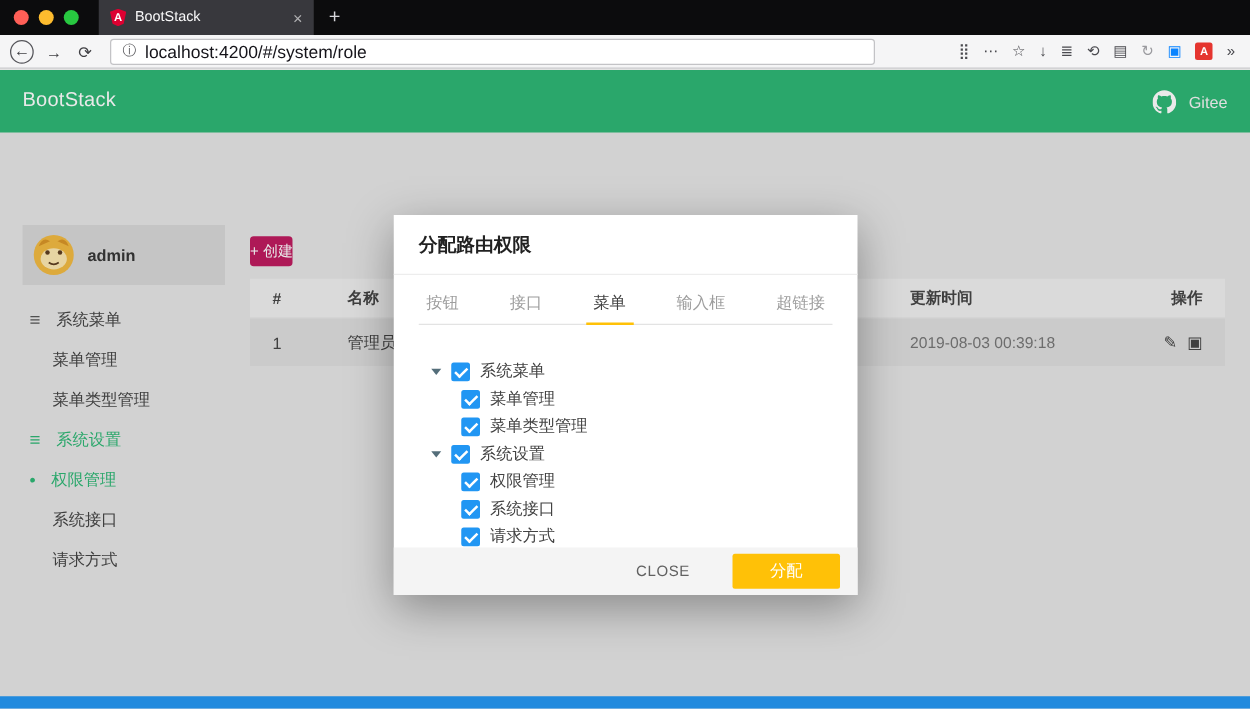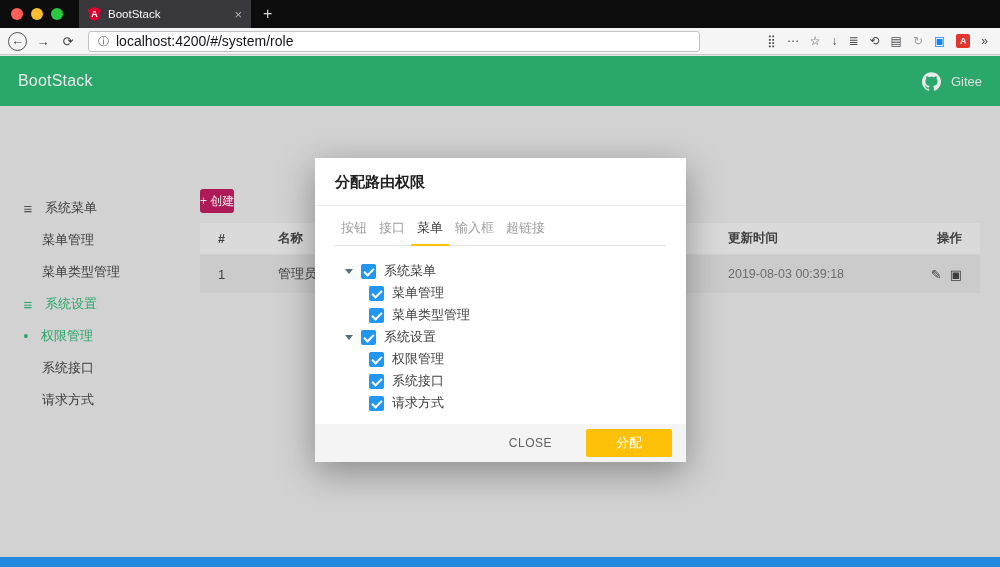--- a/index.html
+++ b/index.html
@@ -59,23 +59,23 @@
   .col-ops{text-align:right}
   .updated{color:#757575;font-size:12.5px}
   .op-icons{display:flex;gap:8px;justify-content:flex-end}
   .op-icon{font-size:13px;color:#424242}
 
   
   .footer-bar{position:absolute;left:0;right:0;bottom:0;height:10px;background:#2196f3}
 
   
   .backdrop{position:absolute;inset:0;background:rgba(40,40,40,.10);z-index:5}
-  .modal{position:absolute;left:315px;top:102px;width:371px;height:304px;background:#fff;box-shadow:0 10px 34px rgba(0,0,0,.35);z-index:10}
+  .modal{position:absolute;left:315px;top:116px;width:371px;height:304px;background:#fff;box-shadow:0 10px 34px rgba(0,0,0,.35);z-index:10}
   .modal-title{padding:15px 20px 13px;font-size:15px;font-weight:bold;color:#212121;border-bottom:1px solid #ededed}
-  .modal-tabs{margin:4px 20px 2px;display:flex;border-bottom:1px solid #e3e3e3}
+  .modal-tabs{margin:4px 20px 14px;display:flex;justify-content:space-between;border-bottom:1px solid #e3e3e3}
   .mtab{padding:9px 6px 7px;font-size:13px;color:#9e9e9e;border-bottom:2px solid transparent;margin-bottom:-1px}
   .mtab.active{color:#424242;border-bottom-color:#ffc107}
   .tree{padding:12px 30px 0}
   .tree-row{height:22px;display:flex;align-items:center;gap:8px}
   .tree-row.child{margin-left:24px}
   .caret{width:0;height:0;border-left:4px solid transparent;border-right:4px solid transparent;border-top:5px solid #546e7a;flex:none}
   .cb{width:15px;height:15px;background:#2196f3;border-radius:2px;position:relative;flex:none}
   .cb::after{content:"";position:absolute;left:5px;top:2px;width:4px;height:8px;border:solid #fff;border-width:0 2px 2px 0;transform:rotate(45deg)}
   .tree-label{font-size:13px;color:#424242}
   .modal-footer{position:absolute;left:0;right:0;bottom:0;height:38px;background:#f4f4f4;display:flex;align-items:center;justify-content:flex-end;gap:34px;padding:0 14px}
@@ -128,20 +128,32 @@
     <span class="brand">BootStack</span>
     <div class="header-right">
       <svg width="19" height="19" viewBox="0 0 24 24">
         <path fill="#ffffff" d="M12 .297c-6.63 0-12 5.373-12 12 0 5.303 3.438 9.8 8.205 11.385.6.113.82-.258.82-.577 0-.285-.01-1.04-.015-2.04-3.338.724-4.042-1.61-4.042-1.61C4.422 18.07 3.633 17.7 3.633 17.7c-1.087-.744.084-.729.084-.729 1.205.084 1.838 1.236 1.838 1.236 1.07 1.835 2.809 1.305 3.495.998.108-.776.417-1.305.76-1.605-2.665-.3-5.466-1.332-5.466-5.93 0-1.31.465-2.38 1.235-3.22-.135-.303-.54-1.523.105-3.176 0 0 1.005-.322 3.3 1.23.96-.267 1.98-.399 3-.405 1.02.006 2.04.138 3 .405 2.28-1.552 3.285-1.23 3.285-1.23.645 1.653.24 2.873.12 3.176.765.84 1.23 1.91 1.23 3.22 0 4.61-2.805 5.625-5.475 5.92.42.36.81 1.096.81 2.22 0 1.606-.015 2.896-.015 3.286 0 .315.21.69.825.57C20.565 22.092 24 17.592 24 12.297c0-6.627-5.373-12-12-12"></path>
       </svg>
       <span class="gitee">Gitee</span>
     </div>
   </div>
 
   <div class="sidebar">
+    <div class="user-card">
+      <svg width="34" height="34" viewBox="0 0 34 34">
+        <circle cx="17" cy="17" r="16" fill="#f2b93f"></circle>
+        <path d="M5 10 Q8 2 14 6" fill="#d89324"></path>
+        <path d="M29 10 Q26 2 20 6" fill="#d89324"></path>
+        <ellipse cx="17" cy="20" rx="10.5" ry="8.5" fill="#fde8b0"></ellipse>
+        <circle cx="12" cy="15" r="1.8" fill="#5b3a1e"></circle>
+        <circle cx="22" cy="15" r="1.8" fill="#5b3a1e"></circle>
+        <path d="M13 23 Q17 26 21 23" stroke="#5b3a1e" stroke-width="1.3" fill="none"></path>
+      </svg>
+      <span class="username">admin</span>
+    </div>
     <div class="menu">
       <div class="menu-item">
         <span class="m-icon">≡</span>
         <span>系统菜单</span>
       </div>
       <div class="menu-item child">
         <span>菜单管理</span>
       </div>
       <div class="menu-item child">
         <span>菜单类型管理</span>

